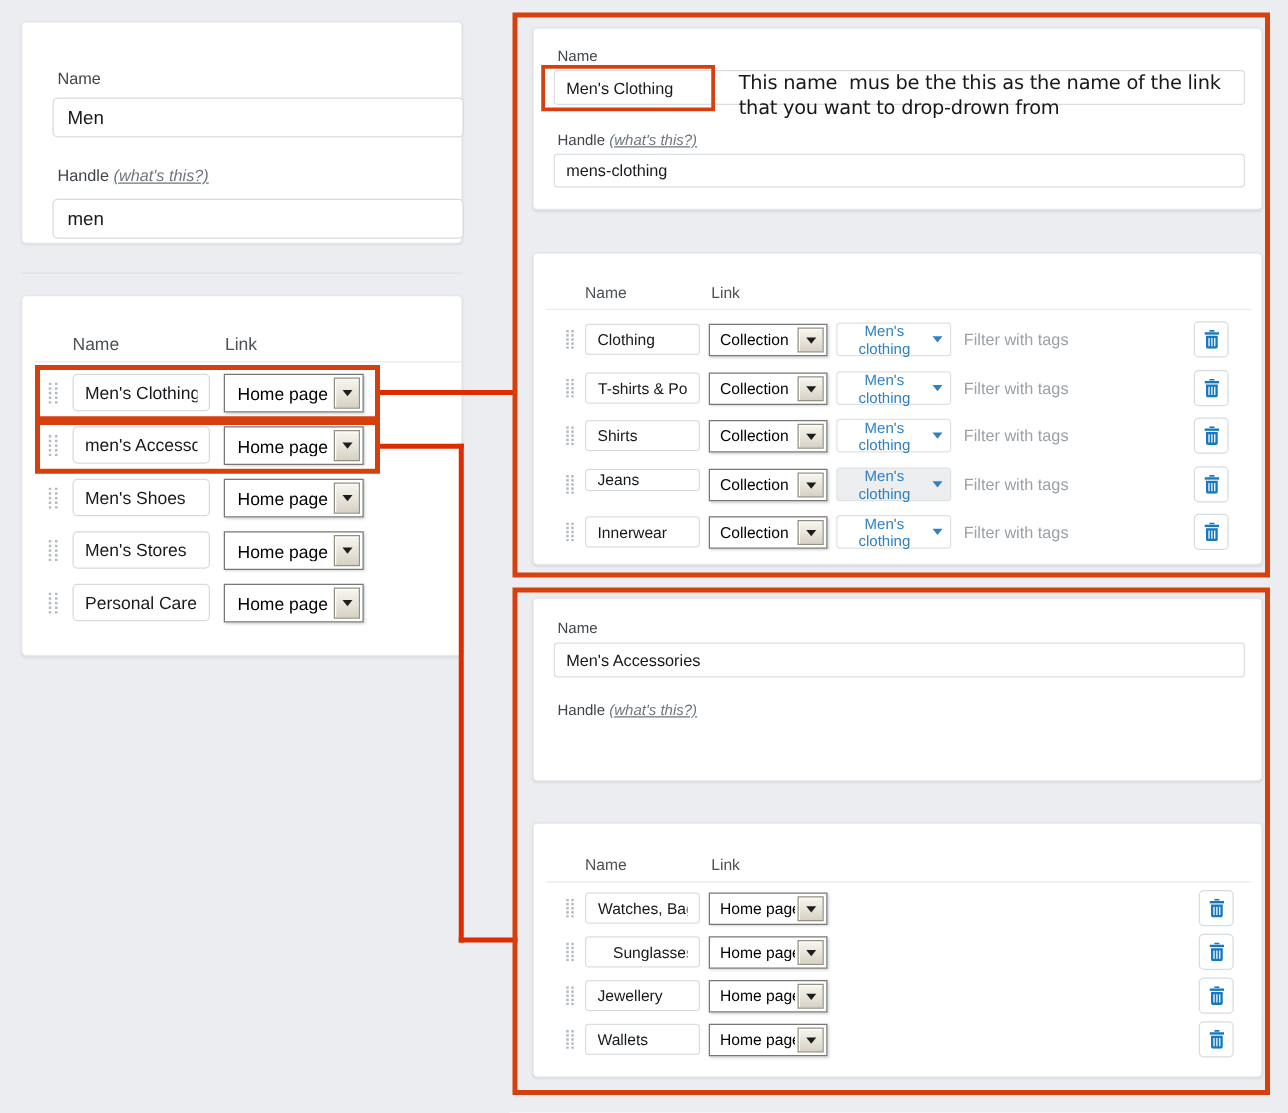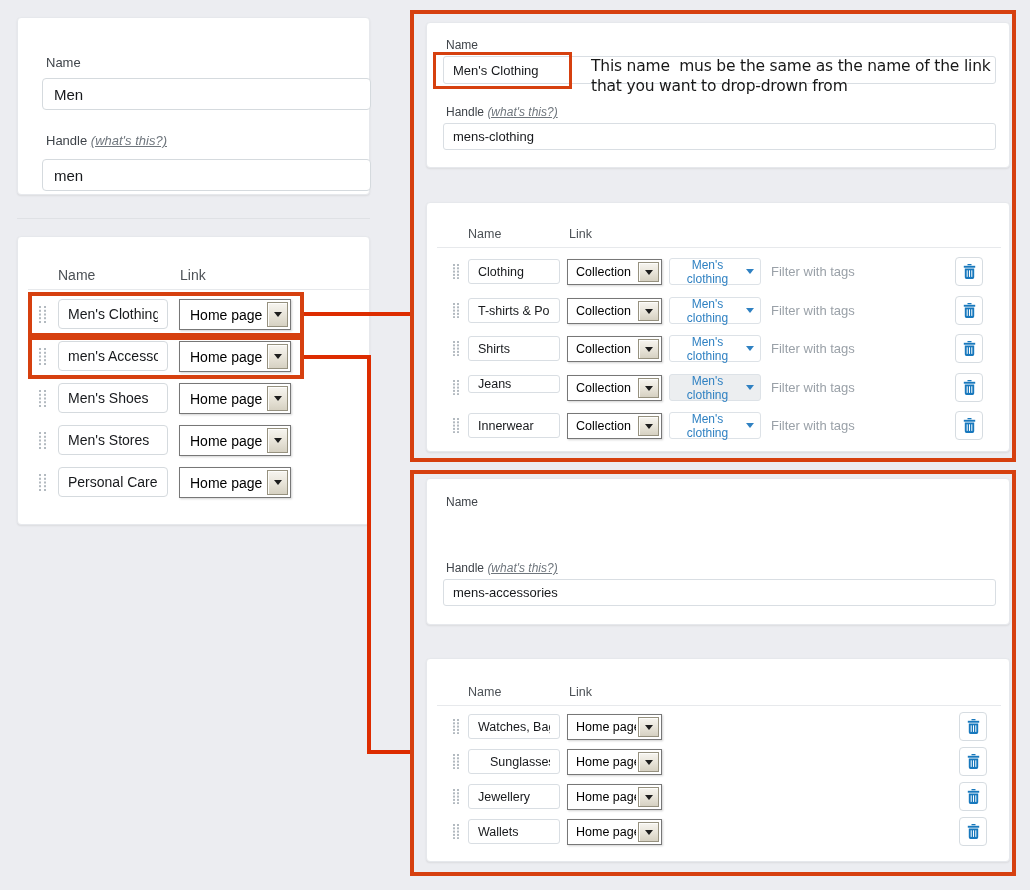--- a/index.html
+++ b/index.html
@@ -198,21 +198,21 @@
   <div class="conn" style="left:304px;top:355px;width:67px;height:4px;"></div>
   <div class="conn" style="left:367px;top:355px;width:4px;height:399px;"></div>
   <div class="conn" style="left:367px;top:750px;width:47px;height:4px;"></div>
 
   <div class="opanel" style="left:410px;top:10px;width:606px;height:452px;">
 
     <div class="card" style="left:12px;top:8px;width:584px;height:146px;">
       <span class="lbl lbl-sm" style="left:19px;top:15px;">Name</span>
       <input class="inp inp-sm" style="left: 16px; top: 33px; width: 553px; height: 28px;" value="Men's Clothing">
       <div class="obox obox-sm" style="left:6px;top:29px;width:139px;height:37px;"></div>
-      <div class="annot" style="left:164px;top:33px;width:400px;">This name  mus be the same as the name of the link that you want to drop-drown from</div>
+      <div class="annot" style="left:164px;top:33px;width:400px;">This name  mus be the this as the name of the link that you want to drop-drown from</div>
       <span class="lbl lbl-sm" style="left:19px;top:82px;">
         <span>Handle</span>
         <a href="#" class="help-link">(what's this?)</a>
       </span>
       <input class="inp inp-sm" style="left: 16px; top: 100px; width: 553px; height: 27px;" value="mens-clothing">
     </div>
 
     <div class="card" style="left:12px;top:188px;width:584px;height:250px;">
       <span class="hdr hdr-sm" style="left:41px;top:24px;">Name</span>
       <span class="hdr hdr-sm" style="left:142px;top:24px;">Link</span>
@@ -422,25 +422,25 @@
             </svg>
           </button>
       </div>
     </div>
   </div>
 
   <div class="opanel" style="left:410px;top:470px;width:606px;height:406px;">
 
     <div class="card" style="left:12px;top:4px;width:584px;height:147px;">
       <span class="lbl lbl-sm" style="left:19px;top:16px;">Name</span>
+      <input class="inp inp-sm" style="left: 16px; top: 35px; width: 553px; height: 28px;" value="Men's Accessories">
       <span class="lbl lbl-sm" style="left:19px;top:82px;">
         <span>Handle</span>
         <a href="#" class="help-link">(what's this?)</a>
       </span>
-      <input class="inp inp-sm" style="left: 16px; top: 100px; width: 553px; height: 27px;" value="mens-accessories">
     </div>
 
     <div class="card" style="left:12px;top:184px;width:584px;height:204px;">
       <span class="hdr hdr-sm" style="left:41px;top:26px;">Name</span>
       <span class="hdr hdr-sm" style="left:142px;top:26px;">Link</span>
       <div class="tdiv" style="left:10px;top:46px;width:564px;"></div>
 
       <div class="row" style="top:55px;">
         <span class="dots" style="left:25px;top:5px;"><svg width="8" height="15" viewBox="0 0 8 15">
               <g fill="#b3bac0">

